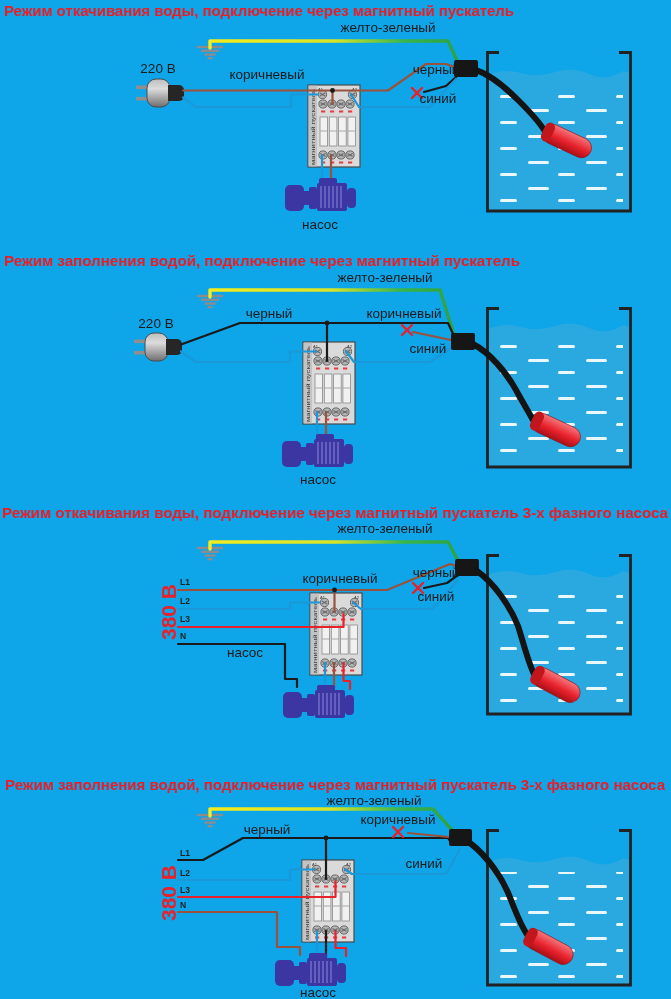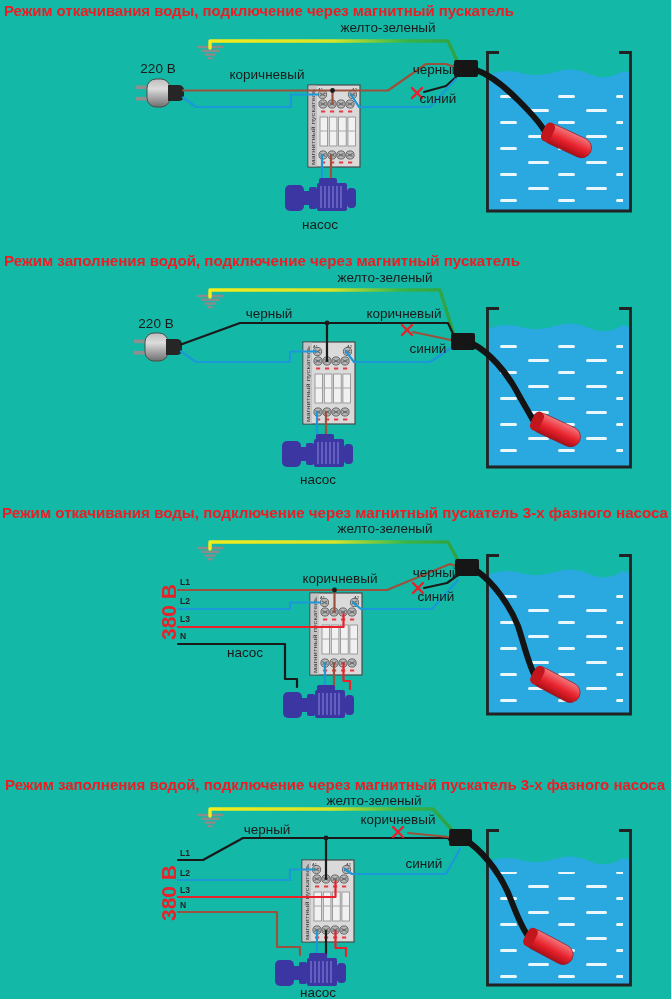--- a/index.html
+++ b/index.html
@@ -1,16 +1,16 @@
 <!DOCTYPE html>
 <html><head>
 <meta charset="utf-8">
 <style>
   html,body{margin:0;padding:0;background:#fff;}
-  .page{width:671px;height:999px;background:#14b8a6;position:relative;overflow:hidden;
+  .page{width:671px;height:999px;background:#0ea5e9;position:relative;overflow:hidden;
         font-family:"Liberation Sans",sans-serif;}
   svg.panel{display:block;}
   svg text{font-family:"Liberation Sans",sans-serif;}
   .title{font-weight:bold;font-size:15.5px;fill:#ed1c24;}
   .wlabel{font-size:13.5px;fill:#1a1a1a;}
   .mid{text-anchor:middle;}
   .phase{font-size:8.5px;font-weight:bold;fill:#222222;}
   .volt380{font-size:21px;font-weight:bold;fill:#e8212a;text-anchor:middle;}
   .volt220{font-size:13.5px;fill:#1a1a1a;text-anchor:middle;}
   .wire{fill:none;stroke-width:2.2;stroke-linejoin:round;stroke-linecap:round;}

